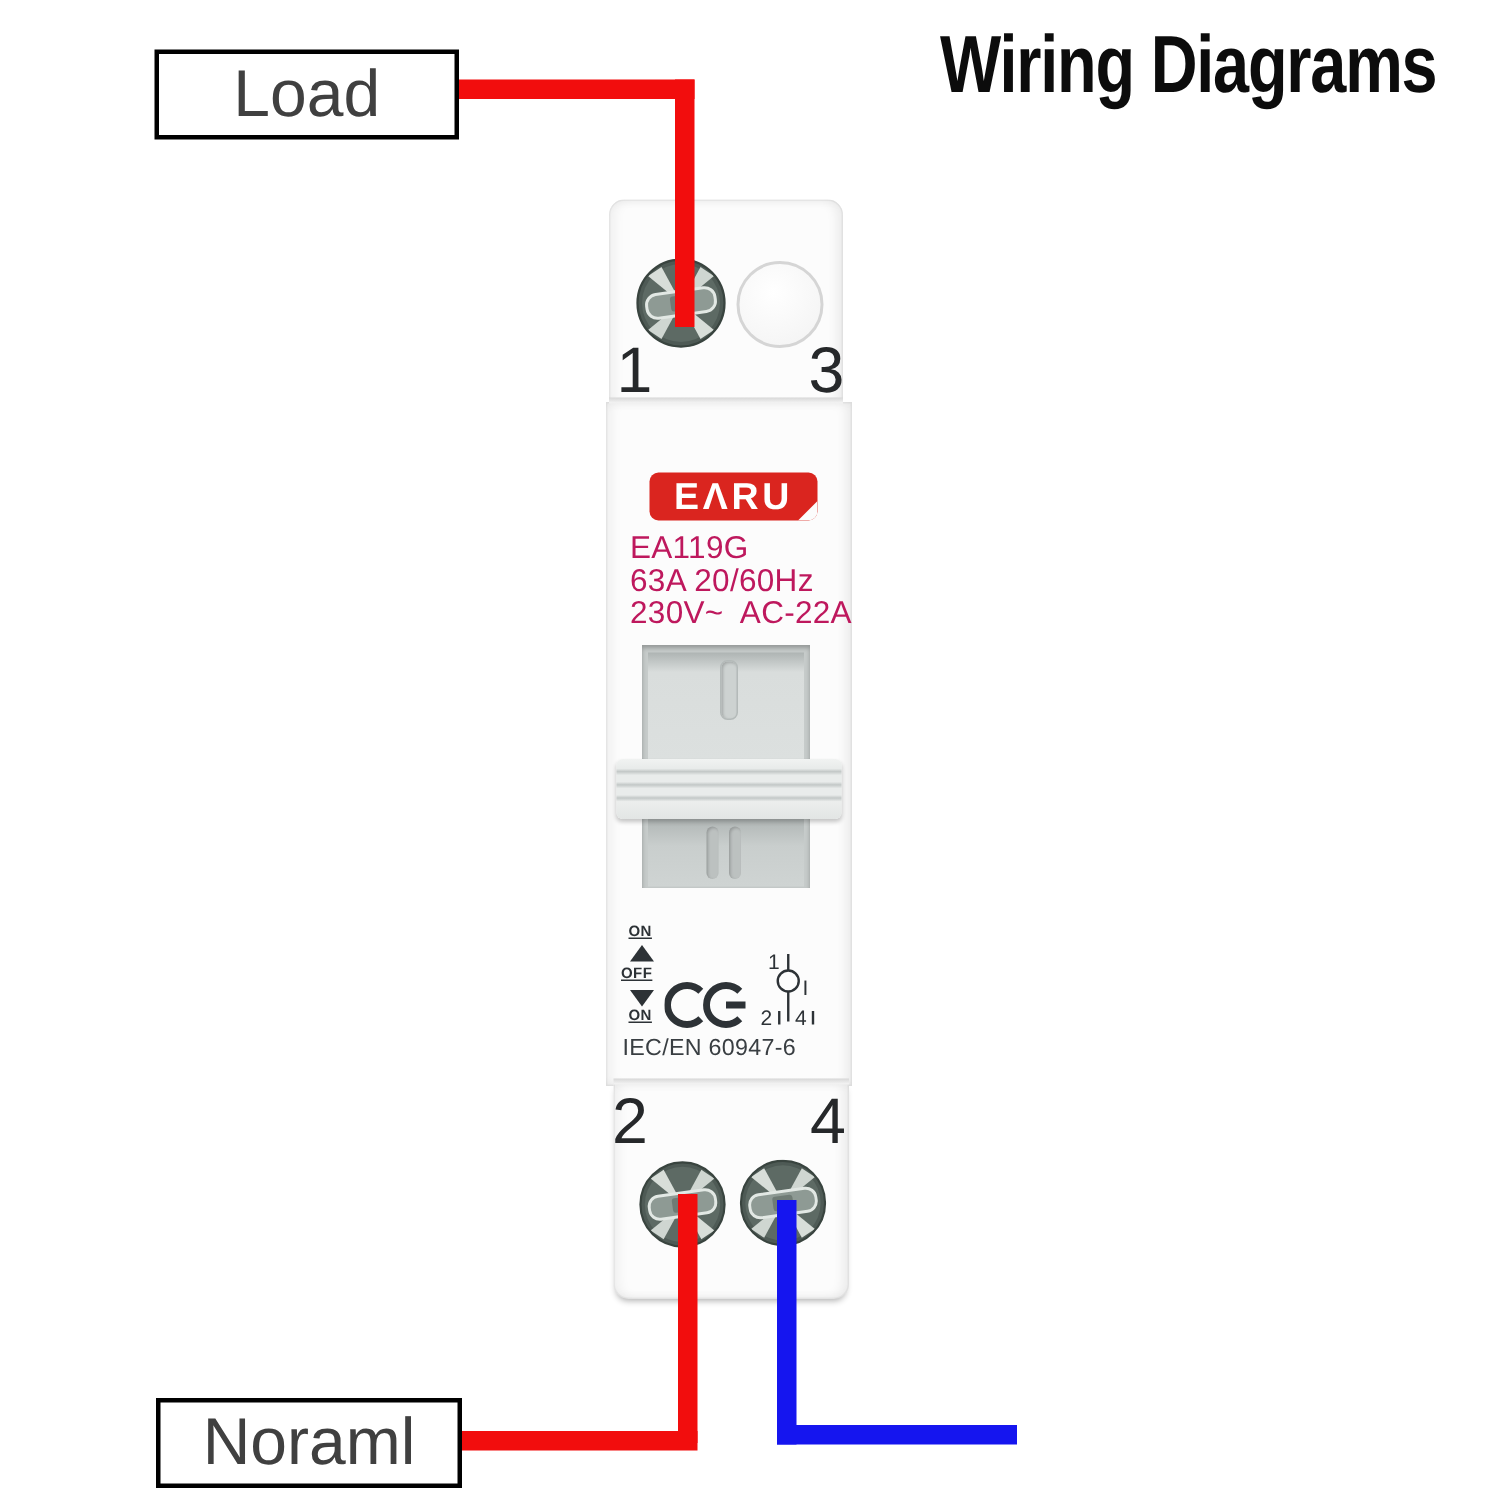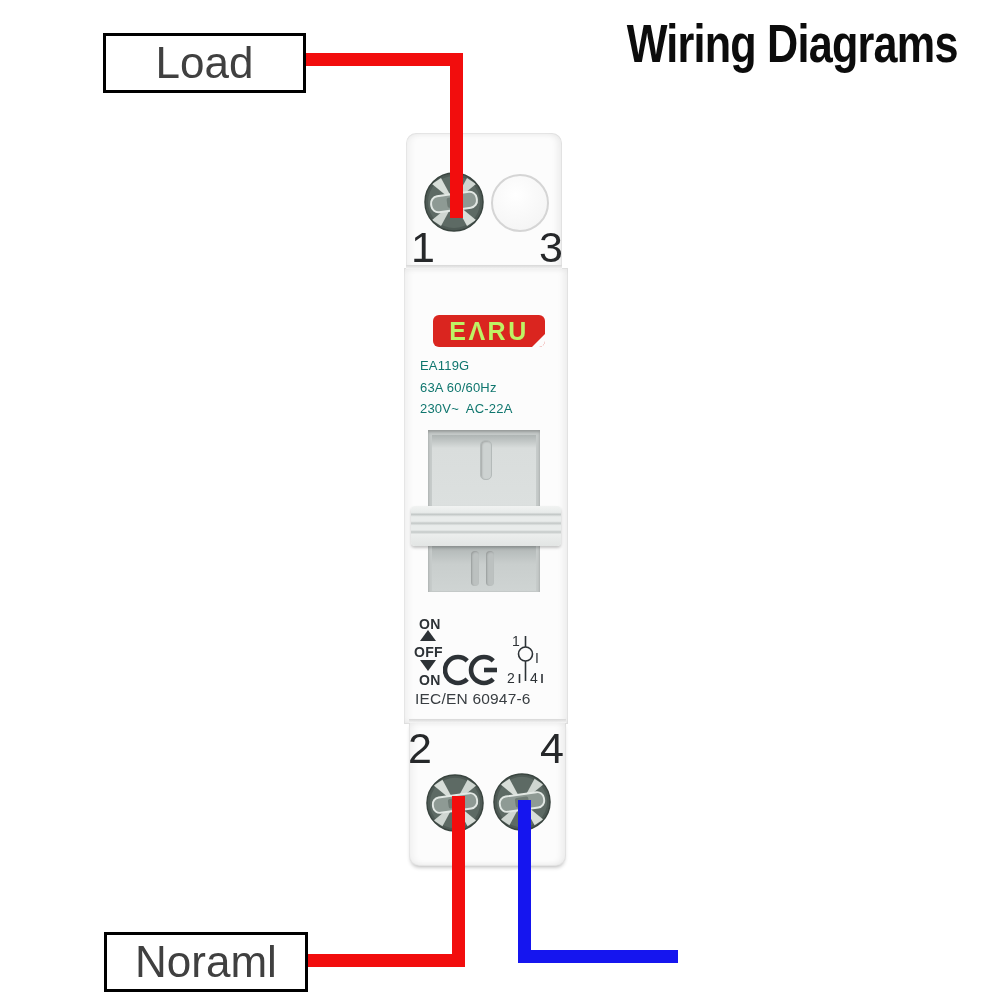--- a/index.html
+++ b/index.html
@@ -43,46 +43,46 @@
         border:2px solid #d5d5d5;background:radial-gradient(circle at 42% 35%,#ffffff,#f2f2f2);z-index:3;}
   .tnum{position:absolute;font-size:43px;color:#26282a;line-height:1;z-index:4;}
   .tnum.n1{left:411px;top:226px;}
   .tnum.n3{left:539px;top:226px;}
   .tnum.n2{left:408px;top:727px;}
   .tnum.n4{left:540px;top:727px;}
 
   
   .logo{position:absolute;left:433px;top:315px;width:112px;height:32px;border-radius:6px;
         display:flex;align-items:center;justify-content:center;z-index:3;
-        color:#bef264;font-size:25px;font-weight:bold;letter-spacing:2.5px;overflow:hidden;}
+        color:#ffffff;font-size:25px;font-weight:bold;letter-spacing:2.5px;overflow:hidden;}
   .logo .cut{position:absolute;right:0;bottom:0;width:0;height:0;
              border-left:13px solid transparent;border-bottom:13px solid #fcfcfc;}
   .specs{position:absolute;left:420px;top:355px;z-index:3;}
-  .specs p{margin:0;font-size:13px;line-height:21.5px;color:#0f766e;white-space:pre;letter-spacing:0.2px;}
+  .specs p{margin:0;font-size:21px;line-height:21.5px;color:#be185d;white-space:pre;letter-spacing:0.2px;}
 
   
   .recess{position:absolute;left:428px;top:430px;width:112px;height:162px;background:#c6cbca;
           box-shadow:inset 0 2px 3px rgba(0,0,0,0.25);z-index:2;}
   .win-up{position:absolute;left:432px;top:435px;width:104px;height:73px;z-index:2;
           background:linear-gradient(180deg,#aeb4b3,#d9dddc 18%,#dce0df);}
   .slot-up{position:absolute;left:480px;top:440px;width:10px;height:38px;border-radius:5px;
            background:#cdd2d1;border:1px solid #b4bab9;box-shadow:inset 1px 1px 2px rgba(0,0,0,0.2);z-index:3;}
   .handle{position:absolute;left:411px;top:506px;width:150px;height:40px;border-radius:4px;z-index:4;
           background:linear-gradient(180deg,#f1f3f2 0%,#e8ebea 16%,#c3c8c7 21%,#e9eceb 27%,
                      #e9eceb 38%,#c3c8c7 43%,#e9eceb 49%,#e9eceb 60%,#c3c8c7 65%,
                      #eceeed 71%,#e2e5e4 100%);
           box-shadow:0 2px 3px rgba(0,0,0,0.22);}
   .win-low{position:absolute;left:432px;top:546px;width:104px;height:45px;z-index:2;
            background:linear-gradient(180deg,#b0b6b5,#c9cecd 40%,#cfd4d3);}
   .slot-low{position:absolute;top:551px;width:8px;height:35px;border-radius:4px;background:#bcc1c0;
             box-shadow:inset 1px 1px 2px rgba(0,0,0,0.2);z-index:3;}
   .slot-low.a{left:471px;} .slot-low.b{left:486px;}
 
   
-  .mk{position:absolute;font-size:14px;font-weight:bold;color:#2d3236;letter-spacing:0.3px;z-index:3;}
+  .mk{position:absolute;font-size:10px;font-weight:bold;color:#2d3236;letter-spacing:0.3px;z-index:3;text-decoration:underline;}
   .mk.on-top{left:419px;top:616px;}
   .mk.off{left:414px;top:644px;}
   .mk.on-bottom{left:419px;top:672px;}
   .tri{position:absolute;width:0;height:0;z-index:3;}
   .tri.up{left:420px;top:630px;border-left:8px solid transparent;border-right:8px solid transparent;
           border-bottom:11px solid #2d3236;}
   .tri.down{left:420px;top:660px;border-left:8px solid transparent;border-right:8px solid transparent;
             border-top:11px solid #2d3236;}
   .ce{position:absolute;left:443px;top:652px;z-index:3;}
   .psym{position:absolute;left:504px;top:630px;z-index:3;}
@@ -155,21 +155,21 @@
   <div class="tnum n3">3</div>
   <div class="tnum n2">2</div>
   <div class="tnum n4">4</div>
 
   <div class="logo" style="background: rgb(218, 37, 31);">
     <span>EΛRU</span>
     <span class="cut"></span>
   </div>
   <div class="specs">
     <p>EA119G</p>
-    <p>63A 60/60Hz</p>
+    <p>63A 20/60Hz</p>
     <p>230V~  AC-22A</p>
   </div>
 
   <div class="recess"></div>
   <div class="win-up"></div>
   <div class="slot-up"></div>
   <div class="handle"></div>
   <div class="win-low"></div>
   <div class="slot-low a"></div>
   <div class="slot-low b"></div>

